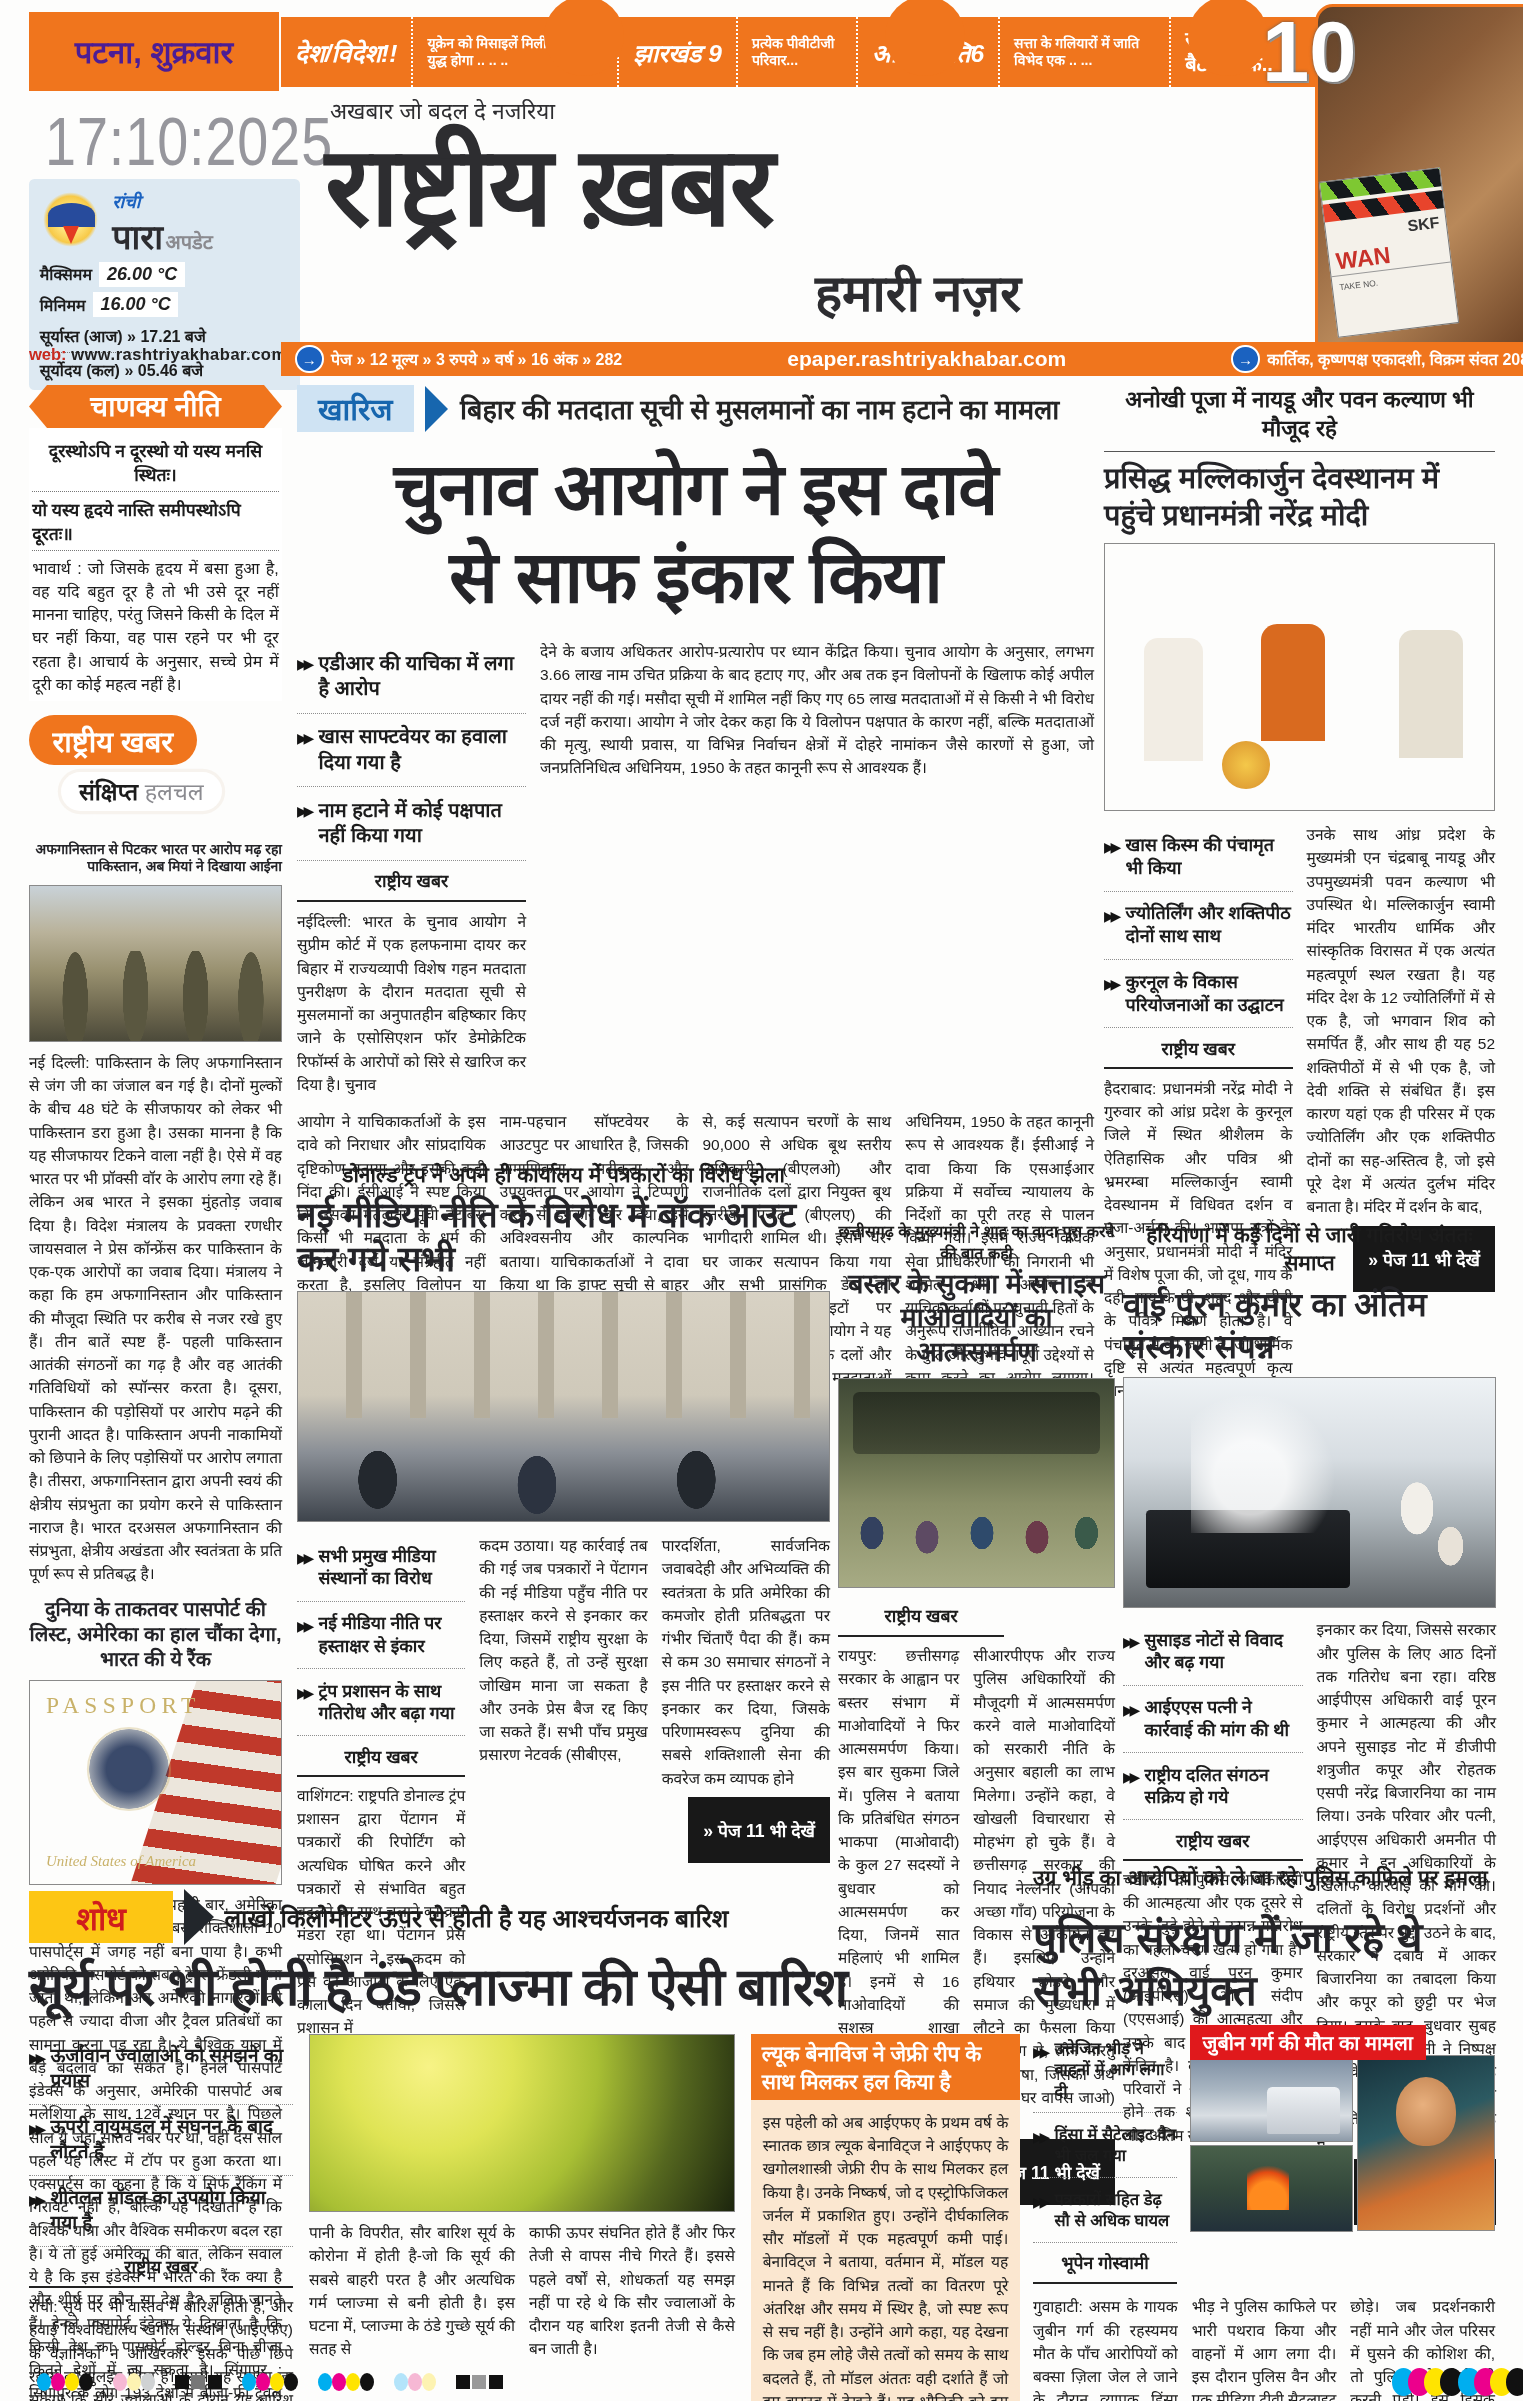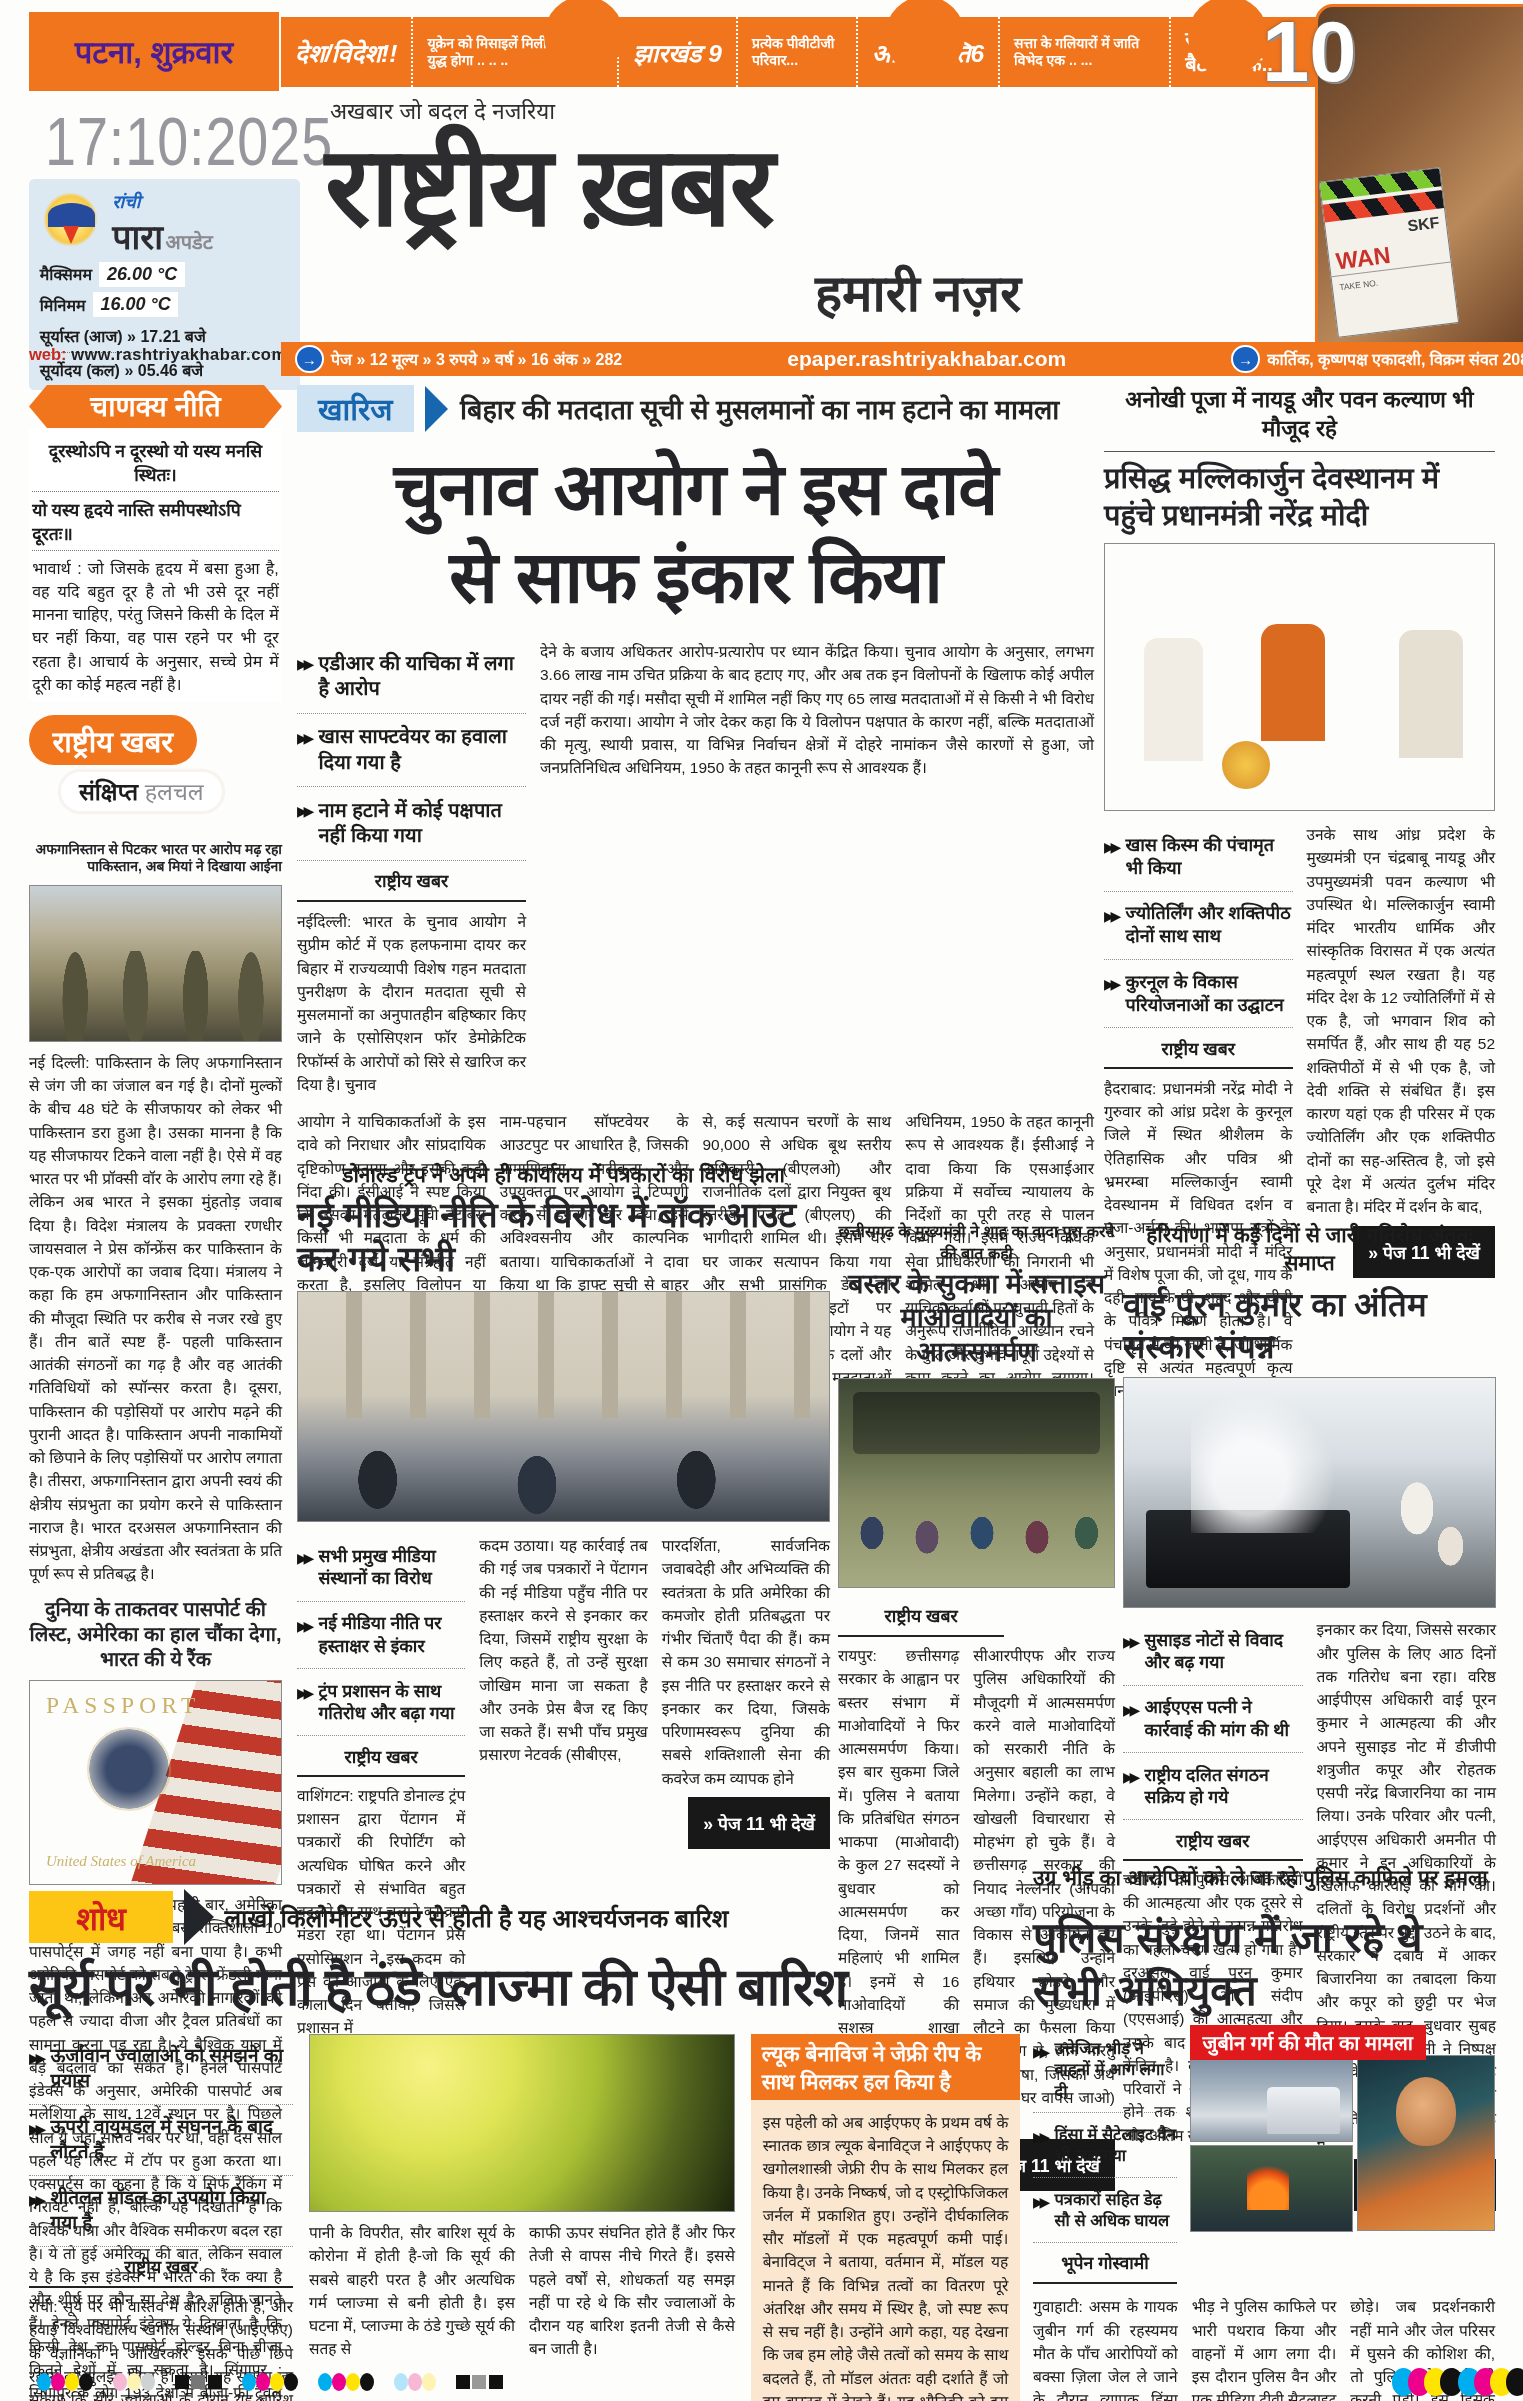--- a/index.html
+++ b/index.html
@@ -4,21 +4,21 @@
 <style>
   html,body{margin:0;padding:0}
   body{width:1524px;height:2401px;position:relative;background:#fdfdfc;overflow:hidden;
        font-family:"Liberation Sans","DejaVu Sans",sans-serif;color:#1c1c1c;}
   .abs{position:absolute}
   .ph{position:relative;overflow:hidden;border:0.5px solid #8a8a8a}
   .body{font-size:15.5px;line-height:1.5;text-align:justify;color:#1b1b1b}
   .bul{display:flex;gap:8.5px;font-weight:700;font-size:20px;line-height:1.28;padding:10.7px 0;border-bottom:1.6px dotted #8f8f8f}
   .bul .ic{font-size:14px;letter-spacing:-4.3px;margin-top:5.3px;color:#141414;flex:0 0 auto}
   .byline{text-align:center;font-weight:700;font-size:17.6px;padding:7.5px 0;border-bottom:2.1px solid #222}
-  .badge-dark{display:inline-block;background:#181818;color:#fff;font-weight:700;font-size:17.6px;padding:14px 15px;white-space:nowrap}
+  .badge-dark{display:inline-block;background:#181818;color:#fff;font-weight:700;font-size:17.6px;padding:21px 15px;white-space:nowrap}
   .kick{font-weight:700;text-align:center}
   
   .citybox{background:#f0751d;color:#4c1d95;font-weight:700;font-size:31px;display:flex;align-items:center;justify-content:center;gap:5.3px}
   .navstrip{background:#f0751d;color:#fff;display:flex;align-items:center}
   .navstrip .nv{padding:0 14px;border-left:2.1px dotted #ffffff;display:flex;align-items:center;height:100%}
   .navstrip .nv:first-child{border-left:none}
   .nv.big{font-size:24.5px;font-weight:700;font-style:italic;white-space:nowrap}
   .nv.small{font-size:14px;line-height:1.25;font-weight:700;max-width:176px}
   .bump{position:absolute;width:80px;height:80px;background:#f0751d;border-radius:50%;top:-4.3px}
   .datebig{font-size:68px;font-weight:400;color:#96969c;letter-spacing:1.1px;transform:scaleX(.82);transform-origin:left}

